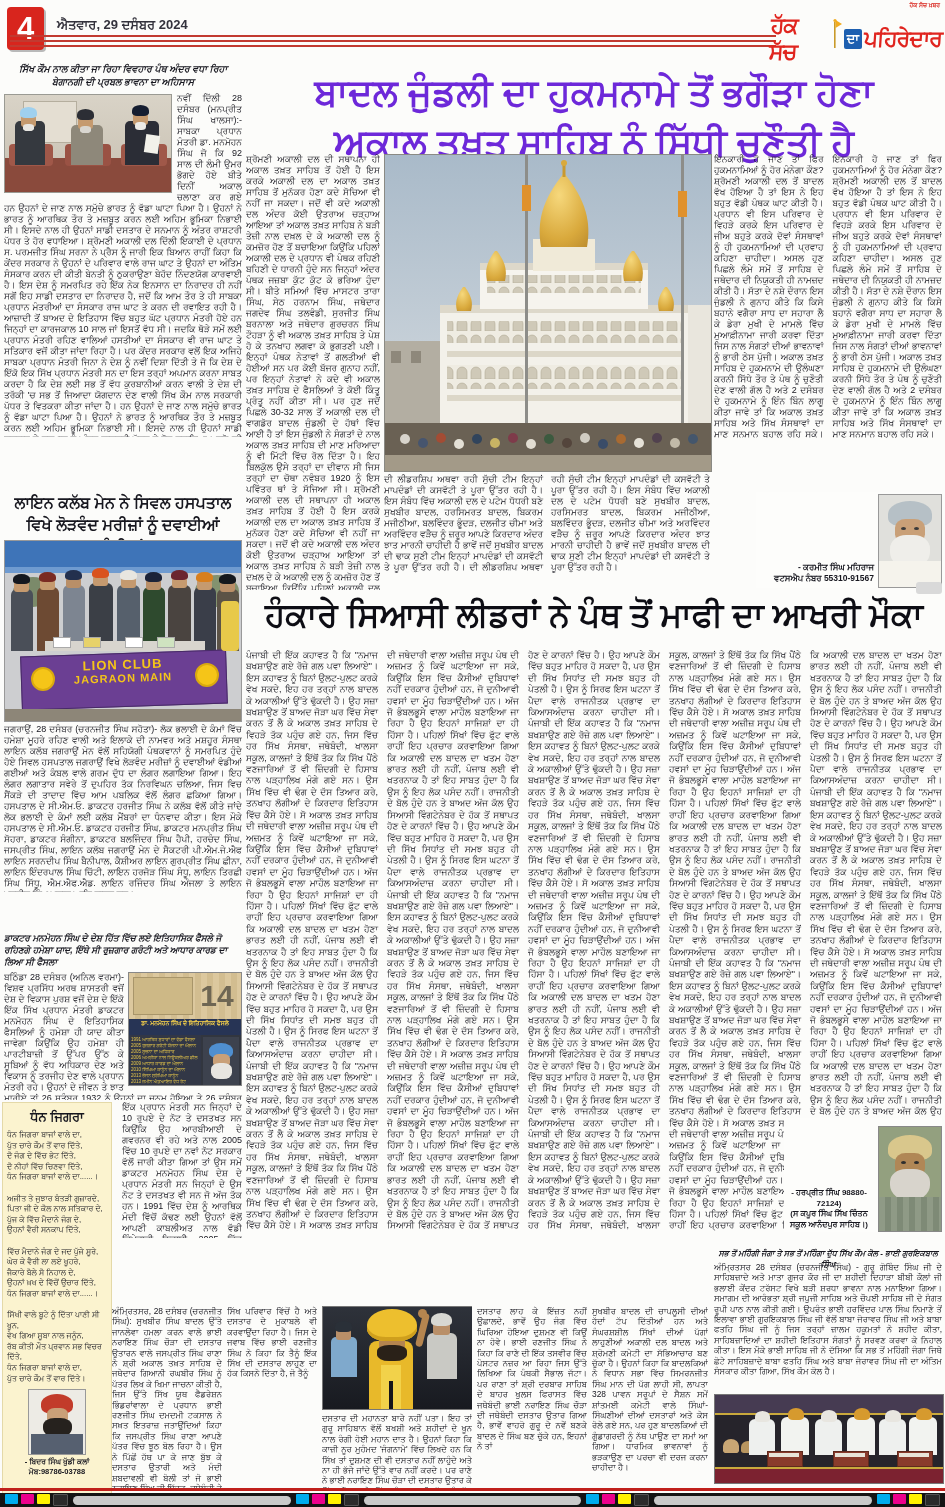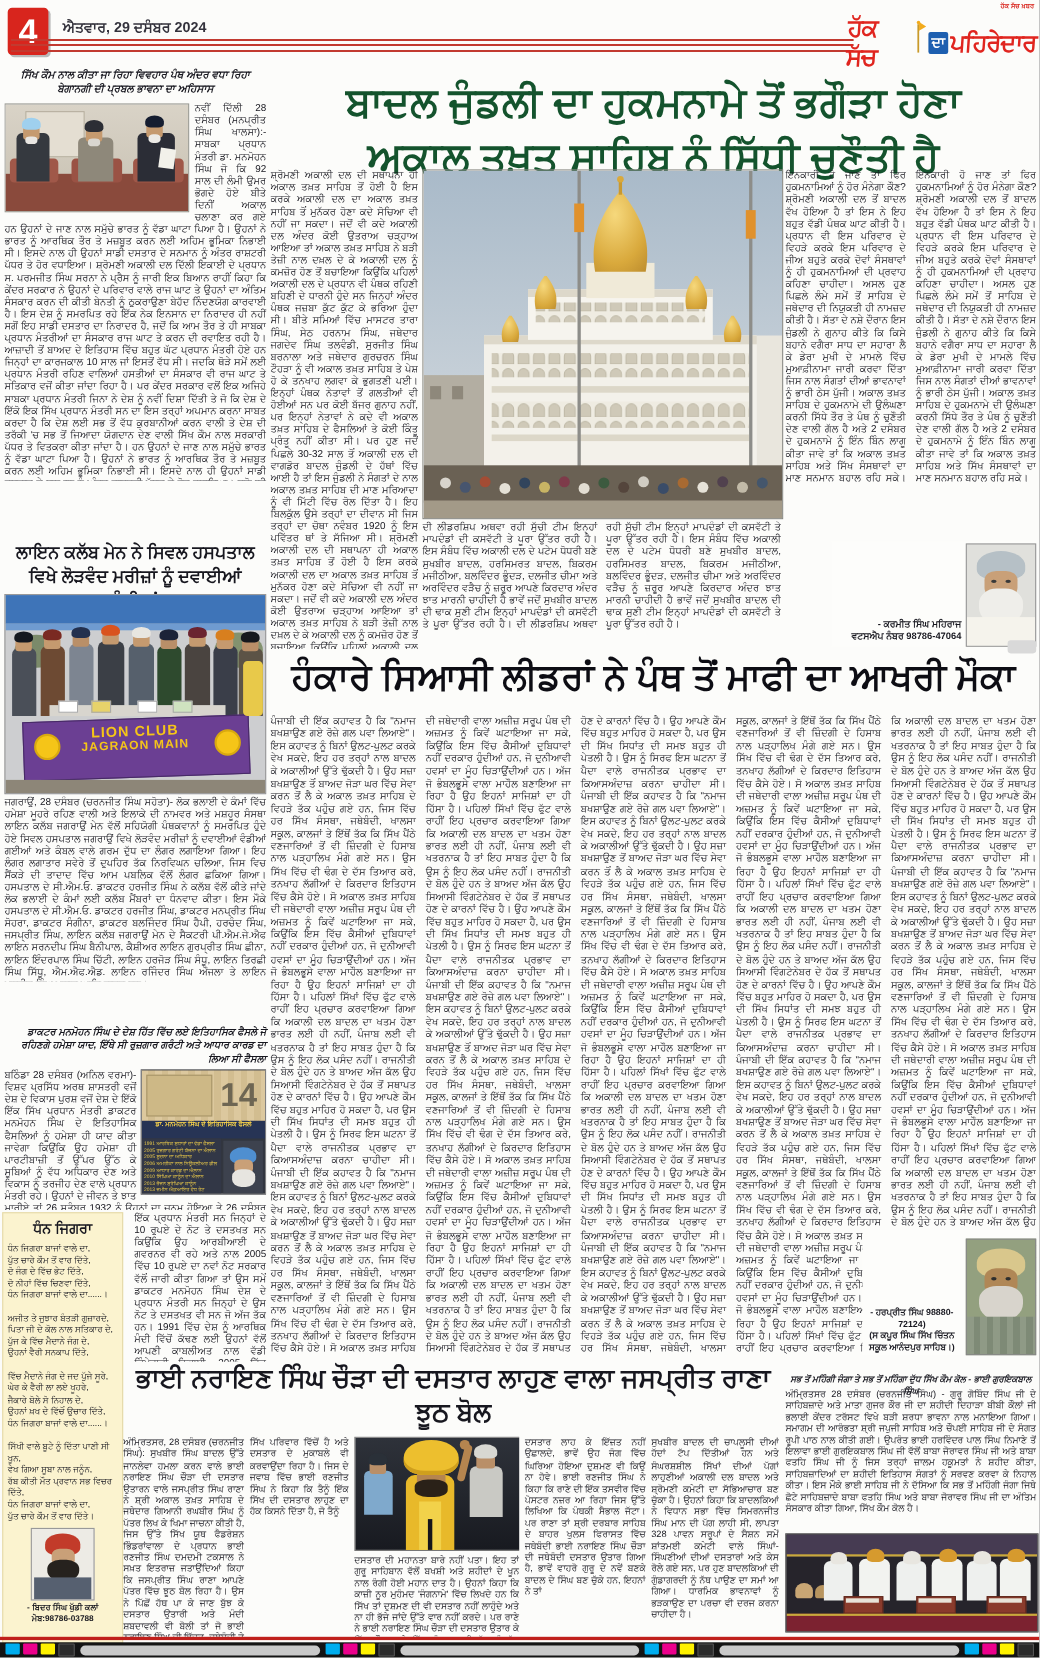--- a/index.html
+++ b/index.html
@@ -13,39 +13,39 @@
   .date{left:57px;top:17px;font-size:13px;font-weight:bold;color:#33323c;}
   .hrules{left:10px;top:35px;width:766px;height:13px;
           background:repeating-linear-gradient(#c23a30 0 2px,transparent 2px 5px);}
   .masthead{left:770px;top:1px;width:172px;height:56px;}
   .mast-tiny{position:absolute;right:2px;top:1px;color:#d8251d;font-size:6px;font-weight:bold;}
   .mast-main{position:absolute;left:0;top:12px;display:flex;align-items:center;gap:2px;}
   .mast-red{color:#e0251f;font-weight:bold;font-size:22px;letter-spacing:-1px;transform:skewX(-4deg);}
   .da-box{background:#1d5fb0;color:#fff;font-weight:bold;font-size:13px;padding:2px 3px;border-radius:2px;}
   .flagwrap{position:relative;width:13px;height:30px;margin-top:-12px;}
   
-  .lead-headline{left:246px;top:68px;width:696px;height:104px;text-align:center;color:#14532d;
+  .lead-headline{left:246px;top:68px;width:696px;height:104px;text-align:center;color:#6d28d9;
                  font-weight:bold;font-size:37px;line-height:50px;overflow:hidden;}
   
   .bodytxt{font-size:9px;line-height:11px;}
   .small-grey-box{left:916px;top:582px;width:26px;height:12px;background:#d9d9d9;border-radius:3px;}
   
   .sarna{left:4px;top:58px;width:238px;}
   .sarna h2{margin:0;font-size:15px;line-height:19px;text-align:center;color:#101016;}
   .sarna .sub{margin:5px 2px;font-size:9.5px;line-height:12.5px;font-weight:bold;font-style:italic;text-align:center;}
   .sarna-body{height:344px;}
   .photo-manmohan{float:left;width:166px;height:97px;margin:1px 5px 2px 0;position:relative;
                   background:linear-gradient(#d9d3c7,#c7c0b1);border:1px solid #9a9a93;overflow:hidden;}
   
   .lion-head{left:4px;top:492px;width:238px;font-size:16px;line-height:22px;font-weight:bold;text-align:center;}
   .photo-lion{left:4px;top:540px;width:236px;height:180px;background:#cdced0;border:1px solid #999;overflow:hidden;}
   .lion-body{left:4px;top:724px;width:238px;height:168px;}
   
   .note-head{left:4px;top:894px;width:238px;font-size:14px;line-height:18px;font-weight:bold;text-align:center;}
-  .note-sub{left:4px;top:932px;width:238px;font-size:9px;line-height:12px;font-weight:bold;font-style:italic;text-align:right;}
+  .note-sub{left:4px;top:932px;width:238px;font-size:9px;line-height:12px;font-weight:bold;font-style:italic;text-align:left;}
   .note-body{left:4px;top:972px;width:238px;height:128px;}
   .photo-note{float:right;width:112px;height:112px;margin:0 0 2px 4px;border:1px solid #888;
               position:relative;background:#32363f;overflow:hidden;}
   .note-cont{left:122px;top:1102px;width:120px;height:136px;}
   
   .poem{left:2px;top:1102px;width:110px;height:392px;background:#fbf3cf;border:1px solid #e4d9a8;
         padding:4px 4px;box-sizing:border-box;text-align:center;}
   .poem .ptitle{font-size:13px;font-weight:bold;margin:2px 0 5px;}
   .poem .plines{font-size:7.8px;line-height:10.6px;text-align:left;}
   .portrait-red{width:56px;height:64px;margin:5px auto 2px;position:relative;background:#edebe5;
@@ -216,21 +216,21 @@
       <rect x="0" y="300" width="326" height="16" fill="#a39a88"></rect>
     </svg>
   </div>
 
   <div class="abs bodytxt just lead-below">ਦੀ ਲੀਡਰਸ਼ਿਪ ਅਥਵਾ ਰਹੀ ਸੁੱਚੀ ਟੀਮ ਇਨ੍ਹਾਂ ਮਾਪਦੰਡਾਂ ਦੀ ਕਸਵੱਟੀ ਤੇ ਪੂਰਾ ਉੱਤਰ ਰਹੀ ਹੈ। ਇਸ ਸੰਬੰਧ ਵਿੱਚ ਅਕਾਲੀ ਦਲ ਦੇ ਪਟੇਮ ਧੋਧਰੀ ਬਣੇ ਸੁਖਬੀਰ ਬਾਦਲ, ਹਰਸਿਮਰਤ ਬਾਦਲ, ਬਿਕਰਮ ਮਜੀਠੀਆ, ਬਲਵਿੰਦਰ ਭੂੰਦੜ, ਦਲਜੀਤ ਚੀਮਾ ਅਤੇ ਅਰਵਿੰਦਰ ਵੜੈਚ ਨੂੰ ਜ਼ਰੂਰ ਆਪਣੇ ਕਿਰਦਾਰ ਅੰਦਰ ਝਾਤ ਮਾਰਨੀ ਚਾਹੀਦੀ ਹੈ ਭਾਵੇਂ ਜਦੋਂ ਸੁਖਬੀਰ ਬਾਦਲ ਦੀ ਢਾਕ ਸੁਣੀ ਟੀਮ ਇਨ੍ਹਾਂ ਮਾਪਦੰਡਾਂ ਦੀ ਕਸਵੱਟੀ ਤੇ ਪੂਰਾ ਉੱਤਰ ਰਹੀ ਹੈ। ਦੀ ਲੀਡਰਸ਼ਿਪ ਅਥਵਾ ਰਹੀ ਸੁੱਚੀ ਟੀਮ ਇਨ੍ਹਾਂ ਮਾਪਦੰਡਾਂ ਦੀ ਕਸਵੱਟੀ ਤੇ ਪੂਰਾ ਉੱਤਰ ਰਹੀ ਹੈ। ਇਸ ਸੰਬੰਧ ਵਿੱਚ ਅਕਾਲੀ ਦਲ ਦੇ ਪਟੇਮ ਧੋਧਰੀ ਬਣੇ ਸੁਖਬੀਰ ਬਾਦਲ, ਹਰਸਿਮਰਤ ਬਾਦਲ, ਬਿਕਰਮ ਮਜੀਠੀਆ, ਬਲਵਿੰਦਰ ਭੂੰਦੜ, ਦਲਜੀਤ ਚੀਮਾ ਅਤੇ ਅਰਵਿੰਦਰ ਵੜੈਚ ਨੂੰ ਜ਼ਰੂਰ ਆਪਣੇ ਕਿਰਦਾਰ ਅੰਦਰ ਝਾਤ ਮਾਰਨੀ ਚਾਹੀਦੀ ਹੈ ਭਾਵੇਂ ਜਦੋਂ ਸੁਖਬੀਰ ਬਾਦਲ ਦੀ ਢਾਕ ਸੁਣੀ ਟੀਮ ਇਨ੍ਹਾਂ ਮਾਪਦੰਡਾਂ ਦੀ ਕਸਵੱਟੀ ਤੇ ਪੂਰਾ ਉੱਤਰ ਰਹੀ ਹੈ।</div>
   <div class="abs bodytxt just lead-right">ਇਨਕਾਰੀ ਹੋ ਜਾਣ ਤਾਂ ਫਿਰ ਹੁਕਮਨਾਮਿਆਂ ਨੂੰ ਹੋਰ ਮੰਨੇਗਾ ਕੌਣ? ਸ਼੍ਰੋਮਣੀ ਅਕਾਲੀ ਦਲ ਤੋਂ ਬਾਦਲ ਵੱਖ ਹੋਇਆ ਹੈ ਤਾਂ ਇਸ ਨੇ ਇਹ ਬਹੁਤ ਵੱਡੀ ਪੰਥਕ ਘਾਟ ਕੀਤੀ ਹੈ। ਪ੍ਰਧਾਨ ਵੀ ਇਸ ਪਰਿਵਾਰ ਦੇ ਵਿਹੜੇ ਕਰਕੇ ਇਸ ਪਰਿਵਾਰ ਦੇ ਜੀਅ ਬਹੁਤੇ ਕਰਕੇ ਦੋਵਾਂ ਸੰਸਥਾਵਾਂ ਨੂੰ ਹੀ ਹੁਕਮਨਾਮਿਆਂ ਦੀ ਪ੍ਰਵਾਹ ਕਹਿਣਾ ਚਾਹੀਦਾ। ਅਸਲ ਹੁਣ ਪਿਛਲੇ ਲੰਮੇ ਸਮੇਂ ਤੋਂ ਸਾਹਿਬ ਦੇ ਜਥੇਦਾਰ ਦੀ ਨਿਯੁਕਤੀ ਹੀ ਨਾਮਜ਼ਦ ਕੀਤੀ ਹੈ। ਸੱਤਾ ਦੇ ਨਸ਼ੇ ਦੌਰਾਨ ਇਸ ਜੁੰਡਲੀ ਨੇ ਗੁਨਾਹ ਕੀਤੇ ਕਿ ਕਿਸੇ ਬਹਾਨੇ ਵਗੈਰਾ ਸਾਧ ਦਾ ਸਹਾਰਾ ਲੈ ਕੇ ਡੇਰਾ ਮੁਖੀ ਦੇ ਮਾਮਲੇ ਵਿੱਚ ਮੁਆਫ਼ੀਨਾਮਾ ਜਾਰੀ ਕਰਵਾ ਦਿੱਤਾ ਜਿਸ ਨਾਲ ਸੰਗਤਾਂ ਦੀਆਂ ਭਾਵਨਾਵਾਂ ਨੂੰ ਭਾਰੀ ਠੇਸ ਪੁੱਜੀ। ਅਕਾਲ ਤਖ਼ਤ ਸਾਹਿਬ ਦੇ ਹੁਕਮਨਾਮੇ ਦੀ ਉਲੰਘਣਾ ਕਰਨੀ ਸਿੱਧੇ ਤੌਰ ਤੇ ਪੰਥ ਨੂੰ ਚੁਣੌਤੀ ਦੇਣ ਵਾਲੀ ਗੱਲ ਹੈ ਅਤੇ 2 ਦਸੰਬਰ ਦੇ ਹੁਕਮਨਾਮੇ ਨੂੰ ਇੰਨ ਬਿੰਨ ਲਾਗੂ ਕੀਤਾ ਜਾਵੇ ਤਾਂ ਕਿ ਅਕਾਲ ਤਖ਼ਤ ਸਾਹਿਬ ਅਤੇ ਸਿੱਖ ਸੰਸਥਾਵਾਂ ਦਾ ਮਾਣ ਸਨਮਾਨ ਬਹਾਲ ਰਹਿ ਸਕੇ। ਇਨਕਾਰੀ ਹੋ ਜਾਣ ਤਾਂ ਫਿਰ ਹੁਕਮਨਾਮਿਆਂ ਨੂੰ ਹੋਰ ਮੰਨੇਗਾ ਕੌਣ? ਸ਼੍ਰੋਮਣੀ ਅਕਾਲੀ ਦਲ ਤੋਂ ਬਾਦਲ ਵੱਖ ਹੋਇਆ ਹੈ ਤਾਂ ਇਸ ਨੇ ਇਹ ਬਹੁਤ ਵੱਡੀ ਪੰਥਕ ਘਾਟ ਕੀਤੀ ਹੈ। ਪ੍ਰਧਾਨ ਵੀ ਇਸ ਪਰਿਵਾਰ ਦੇ ਵਿਹੜੇ ਕਰਕੇ ਇਸ ਪਰਿਵਾਰ ਦੇ ਜੀਅ ਬਹੁਤੇ ਕਰਕੇ ਦੋਵਾਂ ਸੰਸਥਾਵਾਂ ਨੂੰ ਹੀ ਹੁਕਮਨਾਮਿਆਂ ਦੀ ਪ੍ਰਵਾਹ ਕਹਿਣਾ ਚਾਹੀਦਾ। ਅਸਲ ਹੁਣ ਪਿਛਲੇ ਲੰਮੇ ਸਮੇਂ ਤੋਂ ਸਾਹਿਬ ਦੇ ਜਥੇਦਾਰ ਦੀ ਨਿਯੁਕਤੀ ਹੀ ਨਾਮਜ਼ਦ ਕੀਤੀ ਹੈ। ਸੱਤਾ ਦੇ ਨਸ਼ੇ ਦੌਰਾਨ ਇਸ ਜੁੰਡਲੀ ਨੇ ਗੁਨਾਹ ਕੀਤੇ ਕਿ ਕਿਸੇ ਬਹਾਨੇ ਵਗੈਰਾ ਸਾਧ ਦਾ ਸਹਾਰਾ ਲੈ ਕੇ ਡੇਰਾ ਮੁਖੀ ਦੇ ਮਾਮਲੇ ਵਿੱਚ ਮੁਆਫ਼ੀਨਾਮਾ ਜਾਰੀ ਕਰਵਾ ਦਿੱਤਾ ਜਿਸ ਨਾਲ ਸੰਗਤਾਂ ਦੀਆਂ ਭਾਵਨਾਵਾਂ ਨੂੰ ਭਾਰੀ ਠੇਸ ਪੁੱਜੀ। ਅਕਾਲ ਤਖ਼ਤ ਸਾਹਿਬ ਦੇ ਹੁਕਮਨਾਮੇ ਦੀ ਉਲੰਘਣਾ ਕਰਨੀ ਸਿੱਧੇ ਤੌਰ ਤੇ ਪੰਥ ਨੂੰ ਚੁਣੌਤੀ ਦੇਣ ਵਾਲੀ ਗੱਲ ਹੈ ਅਤੇ 2 ਦਸੰਬਰ ਦੇ ਹੁਕਮਨਾਮੇ ਨੂੰ ਇੰਨ ਬਿੰਨ ਲਾਗੂ ਕੀਤਾ ਜਾਵੇ ਤਾਂ ਕਿ ਅਕਾਲ ਤਖ਼ਤ ਸਾਹਿਬ ਅਤੇ ਸਿੱਖ ਸੰਸਥਾਵਾਂ ਦਾ ਮਾਣ ਸਨਮਾਨ ਬਹਾਲ ਰਹਿ ਸਕੇ।</div>
 
   <div class="abs lead-byline">
     <div class="bl">
       <div>- ਕਰਮੀਤ ਸਿੰਘ ਮਹਿਰਾਜ</div>
-      <div>ਵਟਸਐਪ ਨੰਬਰ 98786-47064</div>
+      <div>ਵਟਸਐਪ ਨੰਬਰ 55310-91567</div>
     </div>
     <div class="portrait-grey">
       <span class="ph" style="left:9px;top:6px;width:44px;height:26px;background:#b6c0c6;border-radius:50% 50% 35% 35%;"></span>
       <span class="ph" style="left:16px;top:24px;width:30px;height:24px;background:#c9a078;border-radius:35%;"></span>
       <span class="ph" style="left:11px;top:40px;width:40px;height:34px;background:#efeeea;border-radius:40% 40% 50% 50%;"></span>
       <span class="ph" style="left:0px;top:66px;width:62px;height:26px;background:#f5f3ec;"></span>
       <span class="ph" style="left:22px;top:32px;width:5px;height:3px;background:#3a3a3a;border-radius:50%;"></span>
       <span class="ph" style="left:35px;top:32px;width:5px;height:3px;background:#3a3a3a;border-radius:50%;"></span>
     </div>
   </div>
@@ -329,24 +329,20 @@
     <div class="portrait-khaki">
       <span class="ph" style="left:9px;top:8px;width:44px;height:26px;background:#d9c78c;border-radius:50% 50% 35% 35%;"></span>
       <span class="ph" style="left:16px;top:26px;width:30px;height:24px;background:#b08756;border-radius:35%;"></span>
       <span class="ph" style="left:11px;top:42px;width:40px;height:32px;background:#d8d4cc;border-radius:40% 40% 50% 50%;"></span>
       <span class="ph" style="left:0;top:70px;width:62px;height:34px;background:repeating-linear-gradient(90deg,#8f9a86 0 6px,#7e8a76 6px 12px);"></span>
       <span class="ph" style="left:22px;top:34px;width:5px;height:3px;background:#2e2e2e;border-radius:50%;"></span>
       <span class="ph" style="left:35px;top:34px;width:5px;height:3px;background:#2e2e2e;border-radius:50%;"></span>
     </div>
   </div>
 
-  <div class="abs chaura-head">
-    <div>ਭਾਈ ਨਰਾਇਣ ਸਿੰਘ ਚੌੜਾ ਦੀ ਦਸਤਾਰ ਲਾਹੁਣ ਵਾਲਾ ਜਸਪ੍ਰੀਤ ਰਾਣਾ ਝੂਠ ਬੋਲ</div>
-
-  </div>
   <div class="abs chaura-cols">
     <div class="just" style="width:110px;">ਅੰਮ੍ਰਿਤਸਰ, 28 ਦਸੰਬਰ (ਚਰਨਜੀਤ ਸਿੰਘ): ਸੁਖਬੀਰ ਸਿੰਘ ਬਾਦਲ ਉੱਤੇ ਜਾਨਲੇਵਾ ਹਮਲਾ ਕਰਨ ਵਾਲੇ ਭਾਈ ਨਰਾਇਣ ਸਿੰਘ ਚੌੜਾ ਦੀ ਦਸਤਾਰ ਉਤਾਰਨ ਵਾਲੇ ਜਸਪ੍ਰੀਤ ਸਿੰਘ ਰਾਣਾ ਨੇ ਸ਼੍ਰੀ ਅਕਾਲ ਤਖ਼ਤ ਸਾਹਿਬ ਦੇ ਜਥੇਦਾਰ ਗਿਆਨੀ ਰਘਬੀਰ ਸਿੰਘ ਨੂੰ ਪੱਤਰ ਲਿਖ ਕੇ ਖਿਮਾ ਜਾਚਨਾ ਕੀਤੀ ਹੈ, ਜਿਸ ਉੱਤੇ ਸਿੱਖ ਯੂਥ ਫੈਡਰੇਸ਼ਨ ਭਿੰਡਰਾਂਵਾਲਾ ਦੇ ਪ੍ਰਧਾਨ ਭਾਈ ਰਣਜੀਤ ਸਿੰਘ ਦਮਦਮੀ ਟਕਸਾਲ ਨੇ ਸਖ਼ਤ ਇਤਰਾਜ਼ ਜਤਾਉਂਦਿਆਂ ਕਿਹਾ ਕਿ ਜਸਪ੍ਰੀਤ ਸਿੰਘ ਰਾਣਾ ਆਪਣੇ ਪੱਤਰ ਵਿੱਚ ਝੂਠ ਬੋਲ ਰਿਹਾ ਹੈ। ਉਸ ਨੇ ਪਿੱਛੋਂ ਹੱਥ ਪਾ ਕੇ ਜਾਣ ਬੁੱਝ ਕੇ ਦਸਤਾਰ ਉਤਾਰੀ ਅਤੇ ਮੰਦੀ ਸ਼ਬਦਾਵਲੀ ਵੀ ਬੋਲੀ ਤਾਂ ਜੋ ਭਾਈ ਨਰਾਇਣ ਸਿੰਘ ਦੀ ਇੱਜ਼ਤ, ਜਥੇਬੰਦੀ ਤੇ ਅਣਖ ਨੂੰ ਰੋਲਿਆ ਜਾ ਸਕੇ।</div>
     <div class="just" style="width:90px;">ਸਿੱਖ ਪਰਿਵਾਰ ਵਿੱਚੋਂ ਹੈ ਅਤੇ ਦਸਤਾਰ ਦੇ ਮੁਕਾਬਲੇ ਵੀ ਕਰਵਾਉਂਦਾ ਰਿਹਾ ਹੈ। ਜਿਸ ਦੇ ਜਵਾਬ ਵਿੱਚ ਭਾਈ ਰਣਜੀਤ ਸਿੰਘ ਨੇ ਕਿਹਾ ਕਿ ਤੈਨੂੰ ਇੱਕ ਸਿੱਖ ਦੀ ਦਸਤਾਰ ਲਾਹੁਣ ਦਾ ਹੱਕ ਕਿਸਨੇ ਦਿੱਤਾ ਹੈ, ਜੋ ਤੈਨੂੰ</div>
     <div style="width:150px;overflow:hidden;">
       <div class="photo-speaker">
         <span class="ph" style="left:8px;top:30px;width:26px;height:40px;background:#7fa9cc;border-radius:5px 5px 0 0;"></span>
         <span class="ph" style="left:13px;top:22px;width:15px;height:11px;background:#b98f68;border-radius:3px;"></span>
         <span class="ph" style="left:12px;top:14px;width:17px;height:11px;background:#2a3038;border-radius:50% 50% 30% 30%;"></span>
         <span class="ph" style="left:104px;top:26px;width:30px;height:46px;background:#c9c9c4;border-radius:6px 6px 0 0;"></span>
         <span class="ph" style="left:110px;top:16px;width:17px;height:12px;background:#b98f68;border-radius:3px;"></span>

